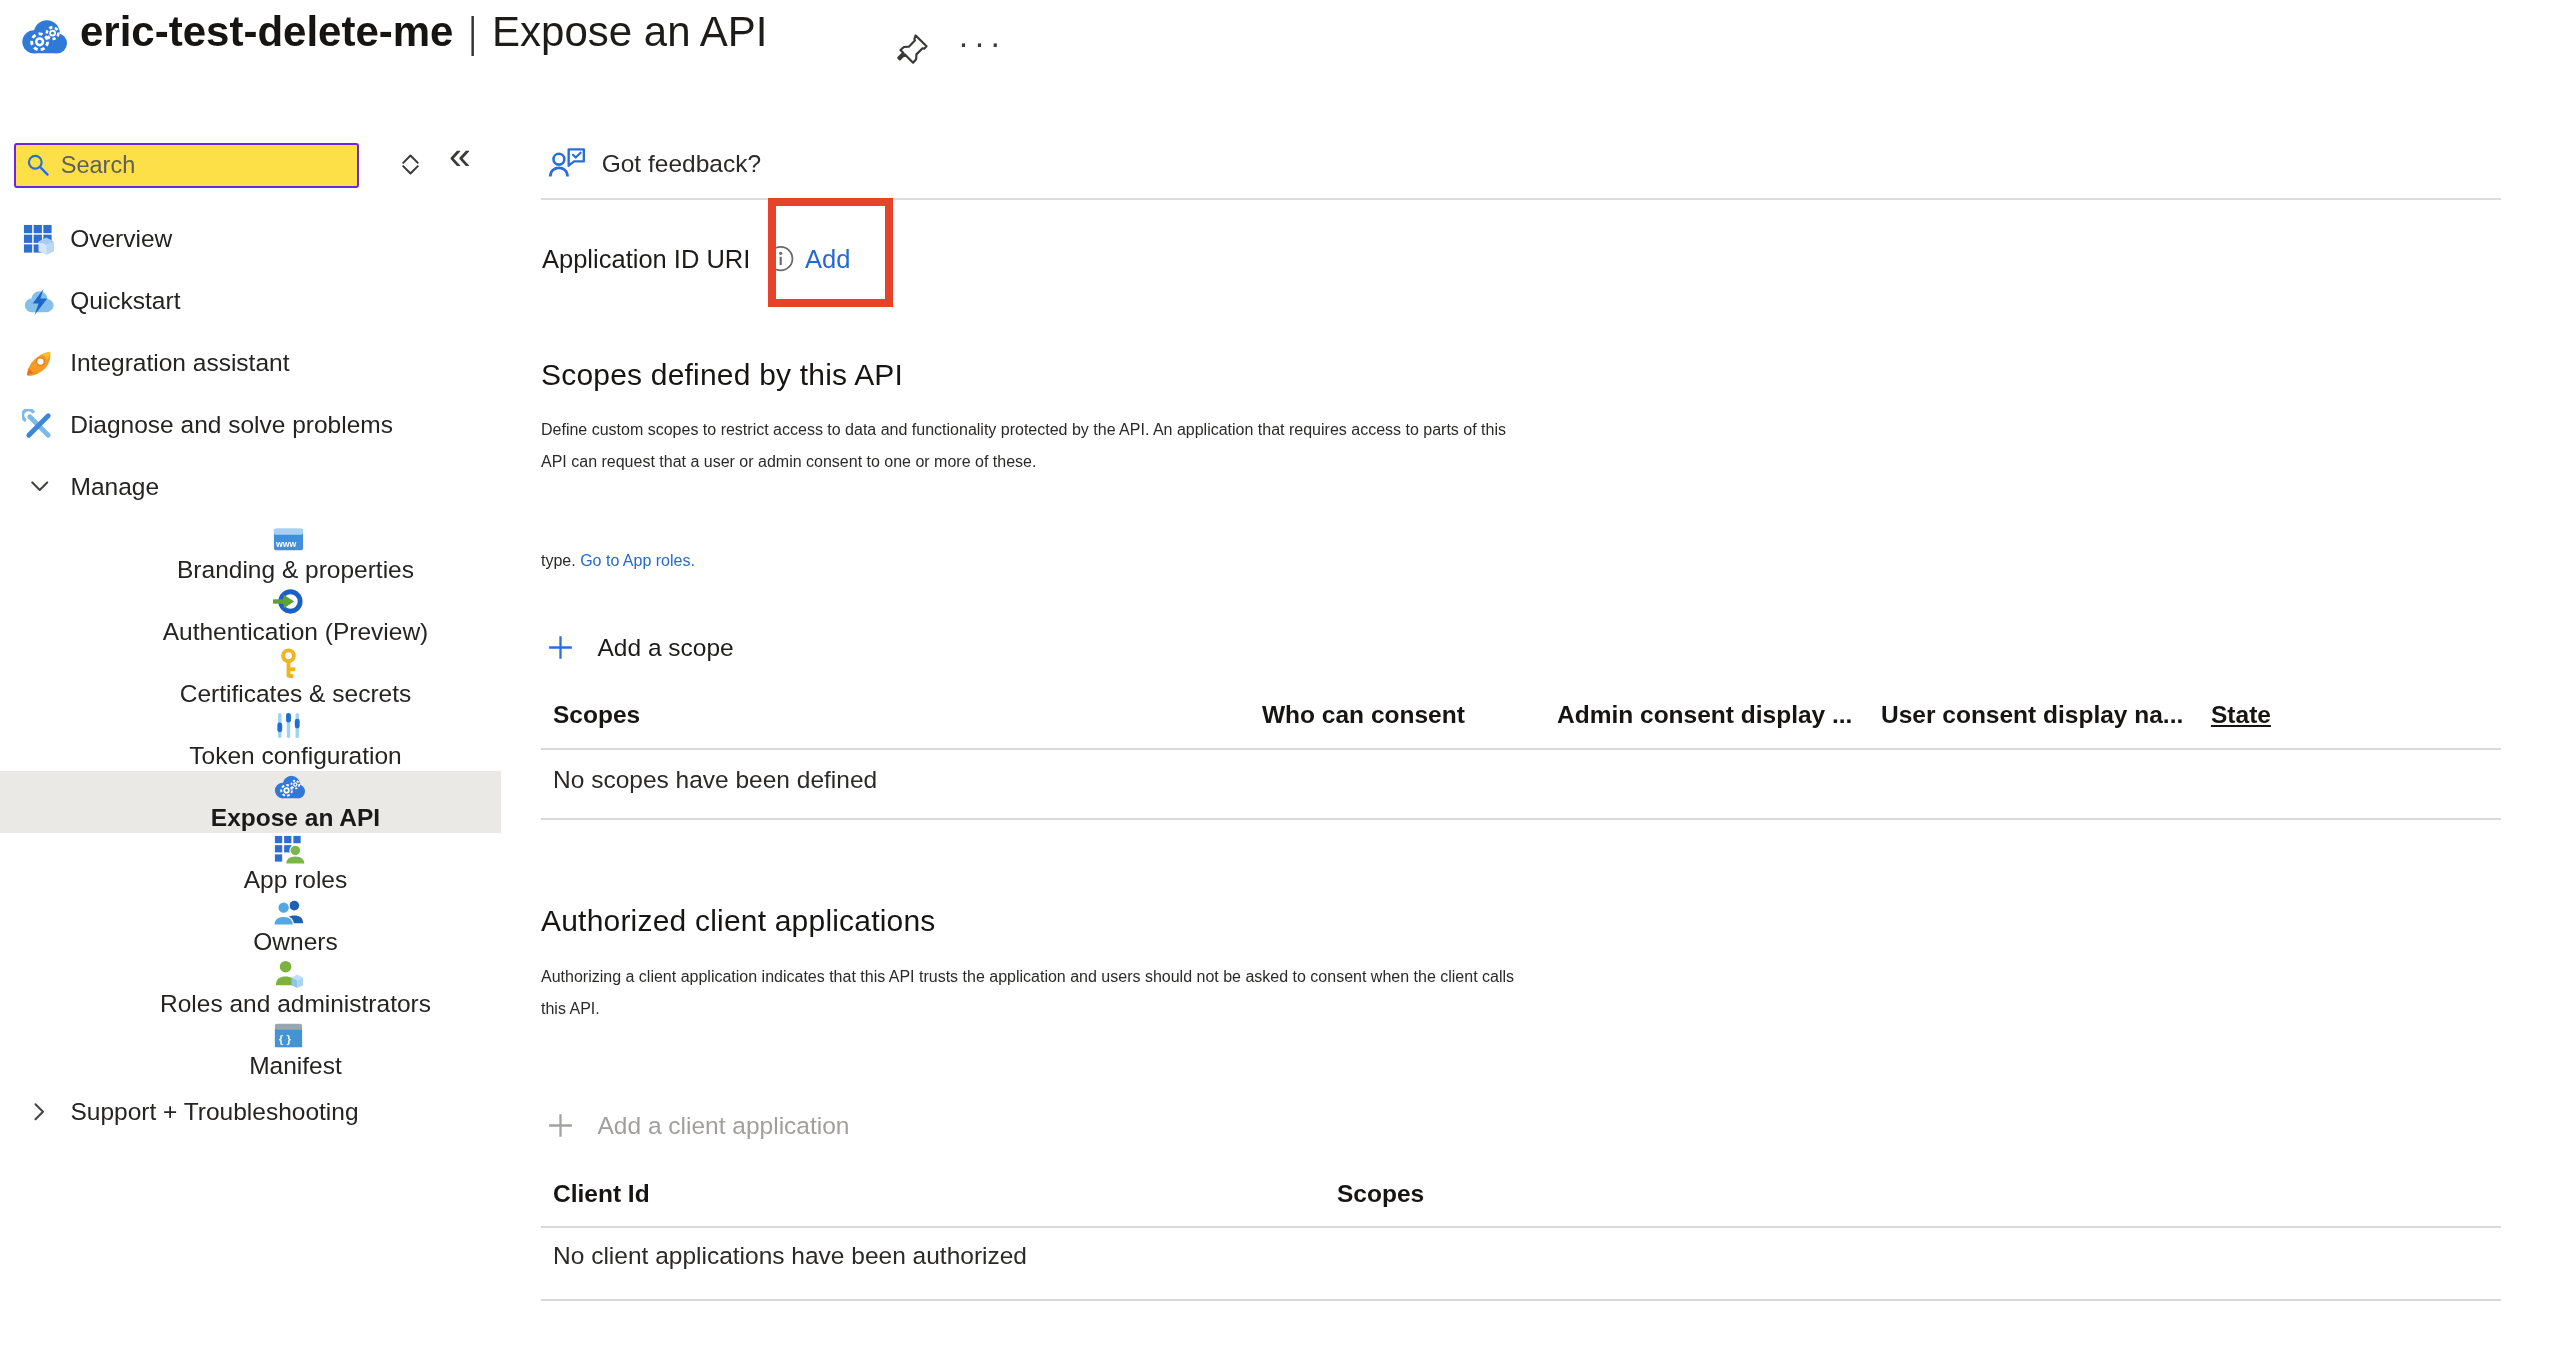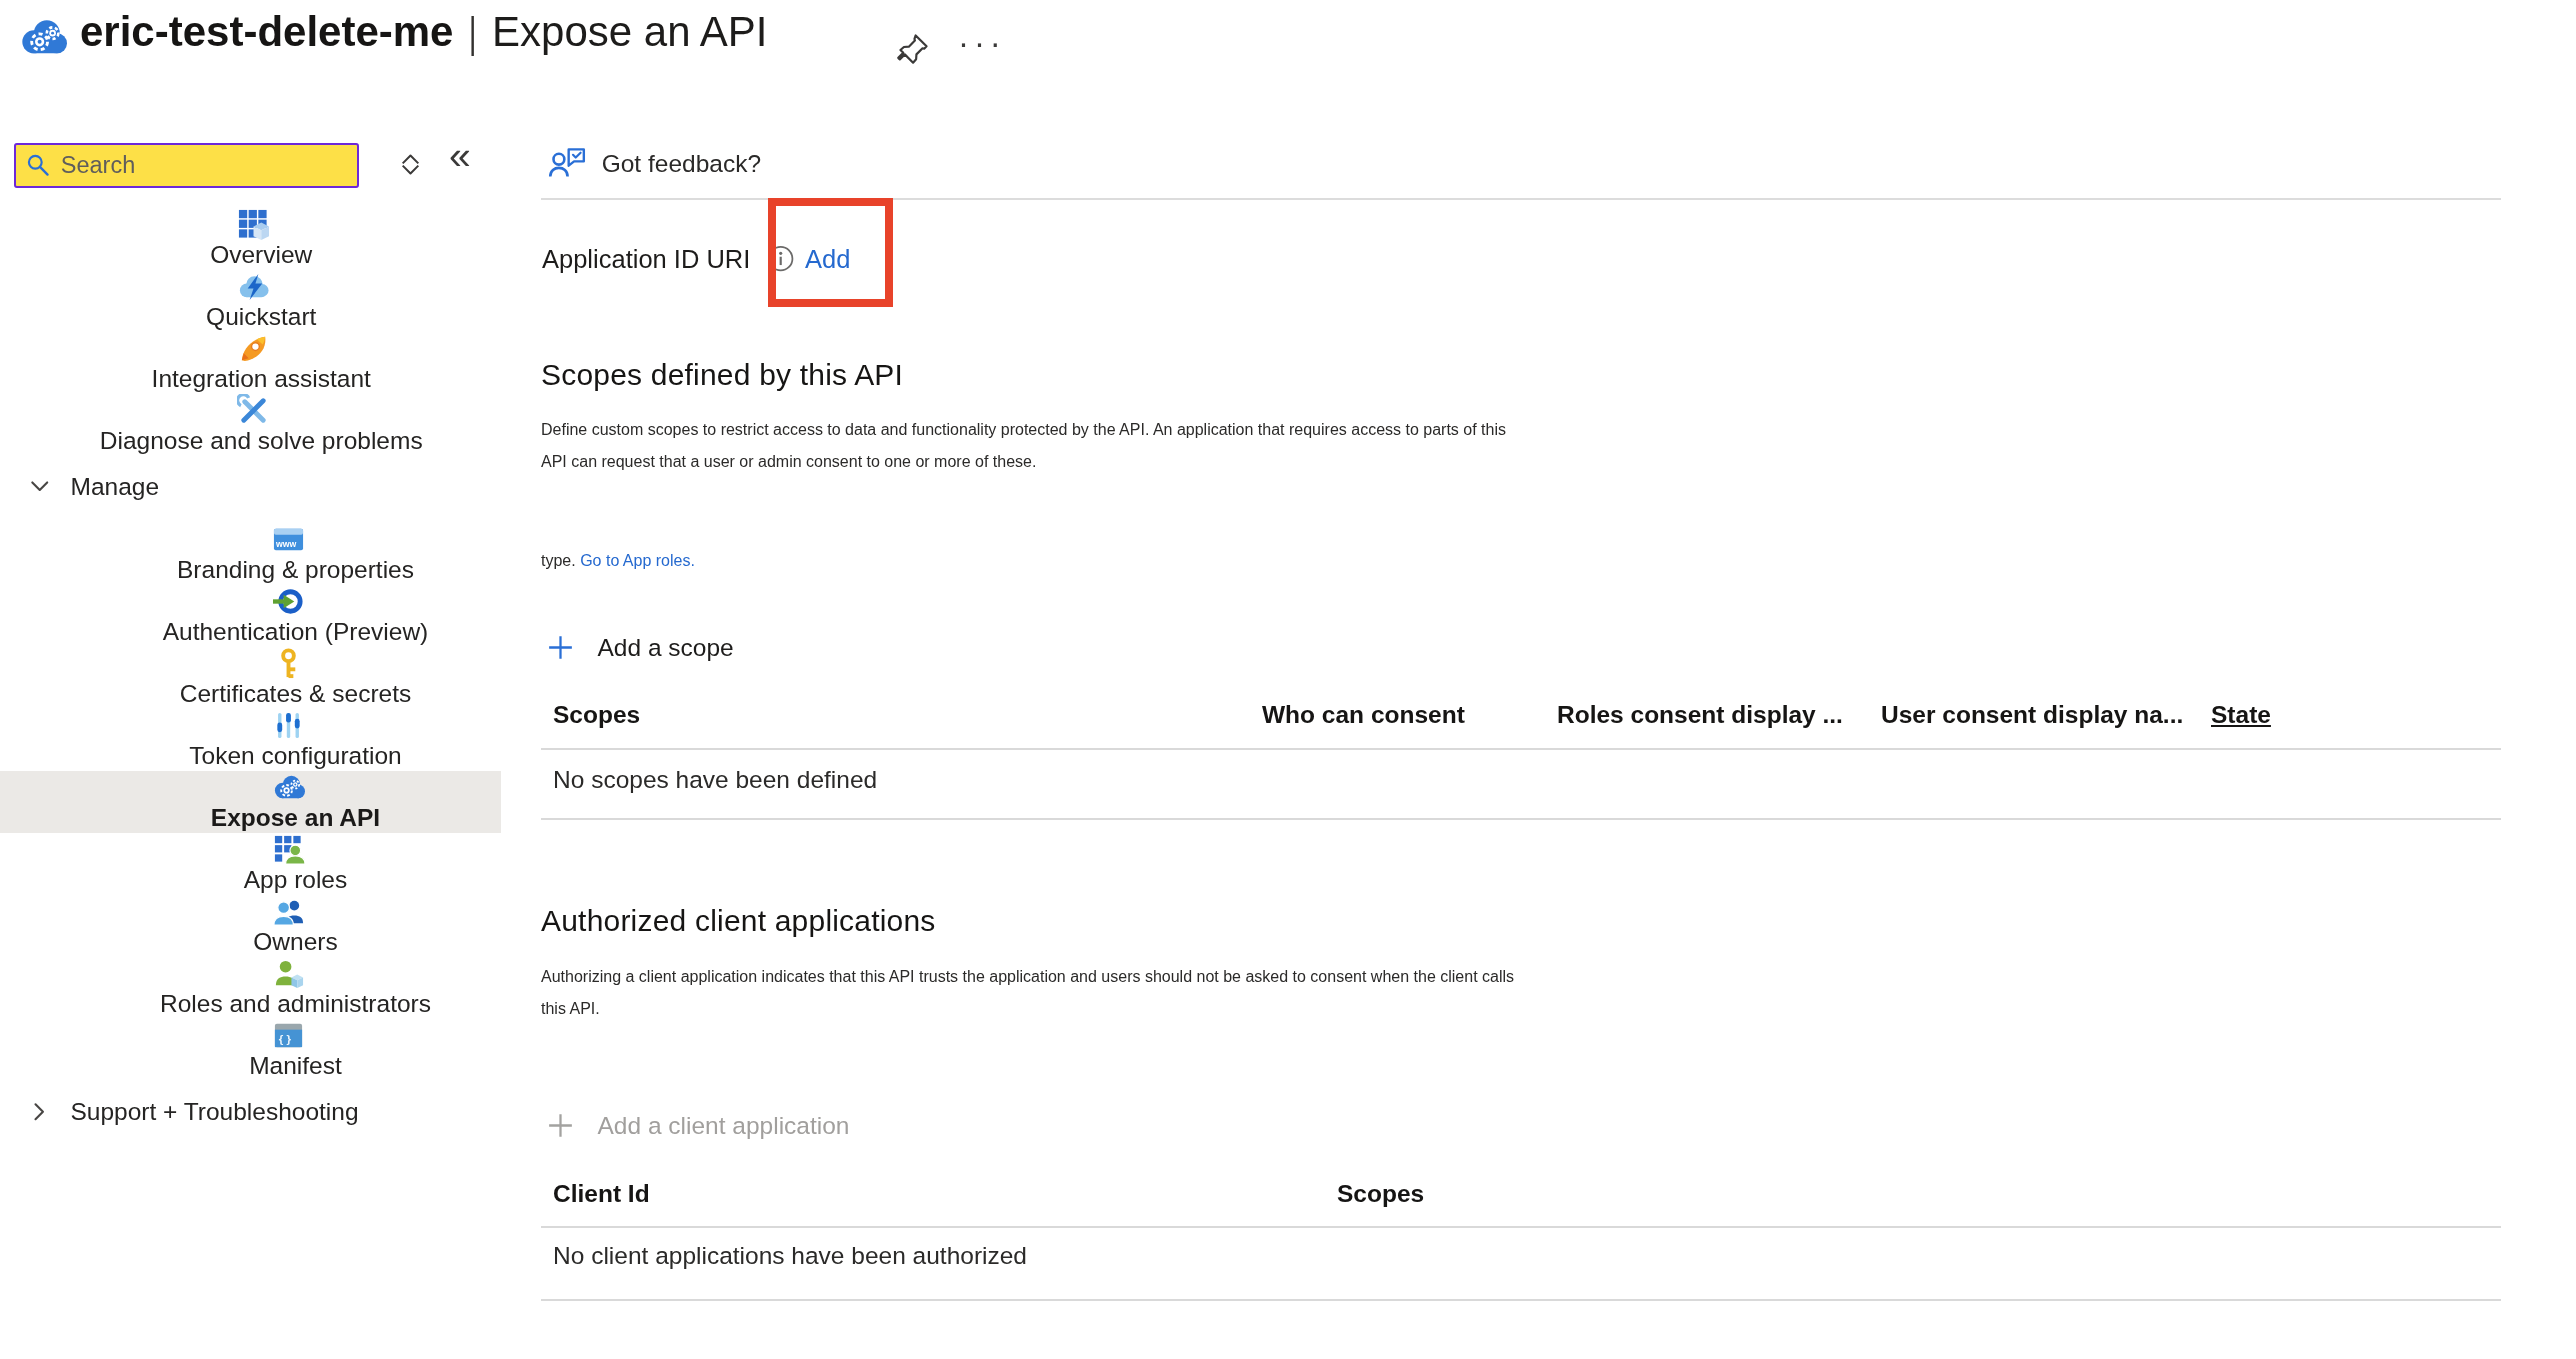--- a/index.html
+++ b/index.html
@@ -30,21 +30,21 @@
   .sidebar{position:absolute;left:0;top:118px;width:501px;height:1242px;background:#fff;}
   .search-box{position:absolute;left:13.7px;top:24.5px;width:345px;height:45px;border:2px solid #6d28d9;border-radius:2.9px;display:flex;align-items:center;padding:0 9.8px;background:#fde047;}
   .search-box svg{flex:0 0 auto;margin-right:9.8px;}
   .search-box input{border:none;outline:none;flex:1;font-size:23.5px;font-family:inherit;color:#1b1a19;background:transparent;}
   .search-box input::placeholder{color:#605e5c;}
   .expand-btn{position:absolute;left:396px;top:32px;width:29px;height:29px;cursor:pointer;}
   .collapse-btn{position:absolute;left:449px;top:17.6px;font-size:39px;color:#3b3a39;cursor:pointer;line-height:1;}
   .nav{position:absolute;left:0;top:90px;width:501px;}
   .nav-row{height:62px;display:flex;align-items:center;font-size:24.5px;color:#252423;cursor:pointer;}
   .nav-row .nicon{width:33px;height:33px;flex:0 0 auto;display:flex;align-items:center;justify-content:center;}
-  .nav-row.top{padding-left:21.5px;flex-direction:column;}
+  .nav-row.top{padding-left:21.5px;}
   .nav-row.top .nicon{margin-right:15.7px;}
   .nav-row.group{padding-left:27.4px;}
   .nav-row.group .nicon{width:25.5px;height:25.5px;margin-right:17.6px;}
   .nav-row.sub{padding-left:90px;flex-direction:column;}
   .nav-row.sub .nicon{margin-right:13.7px;}
   .nav-row.first-sub{margin-top:4.9px;}
   .nav-row.selected{background:var(--selected-bg);}
   .nav-row.selected .nlabel{font-weight:700;color:#1b1a19;}
 
   
@@ -348,21 +348,21 @@
 
   <div class="cmd" style="left:545px;top:632px;">
     <svg viewBox="0 0 30 30" width="31" height="31">
       <path d="M15 4v22M4 15h22" stroke="#2a6fd6" stroke-width="2.2"></path>
     </svg>
     <span class="nlabel">Add a scope</span>
   </div>
 
   <span class="th" style="left:553px;top:701px;">Scopes</span>
   <span class="th" style="left:1262px;top:701px;">Who can consent</span>
-  <span class="th" style="left:1557px;top:701px;">Roles consent display ...</span>
+  <span class="th" style="left:1557px;top:701px;">Admin consent display ...</span>
   <span class="th" style="left:1881px;top:701px;">User consent display na...</span>
   <span class="th" style="left:2211px;top:701px;text-decoration:underline;">State</span>
 
   <div class="hr" style="top:748px;"></div>
   <span class="empty-msg" style="left:553px;top:766px;">No scopes have been defined</span>
   <div class="hr" style="top:818px;"></div>
 
   <div class="sec-title" style="top:904px;">Authorized client applications</div>
   <div class="para" style="top:968px;">Authorizing a client application indicates that this API trusts the application and users should not be asked to consent when the client calls</div>
   <div class="para" style="top:1000px;">this API.</div>

